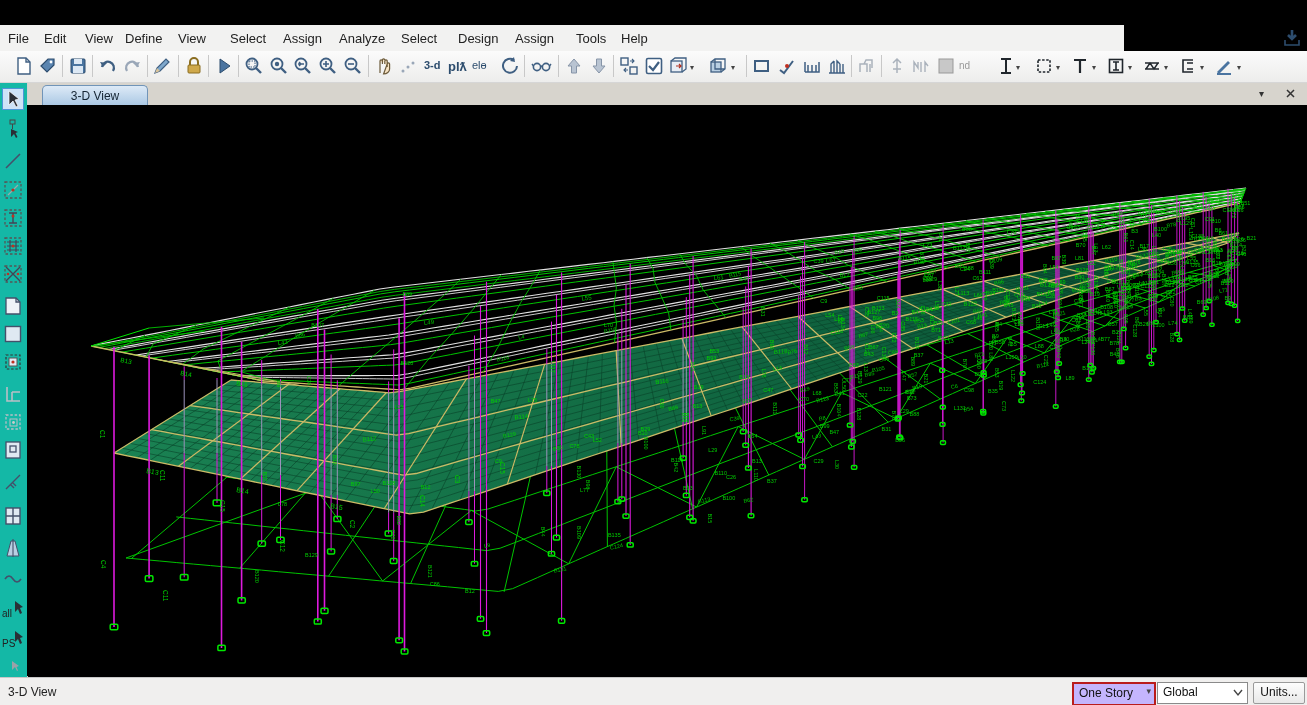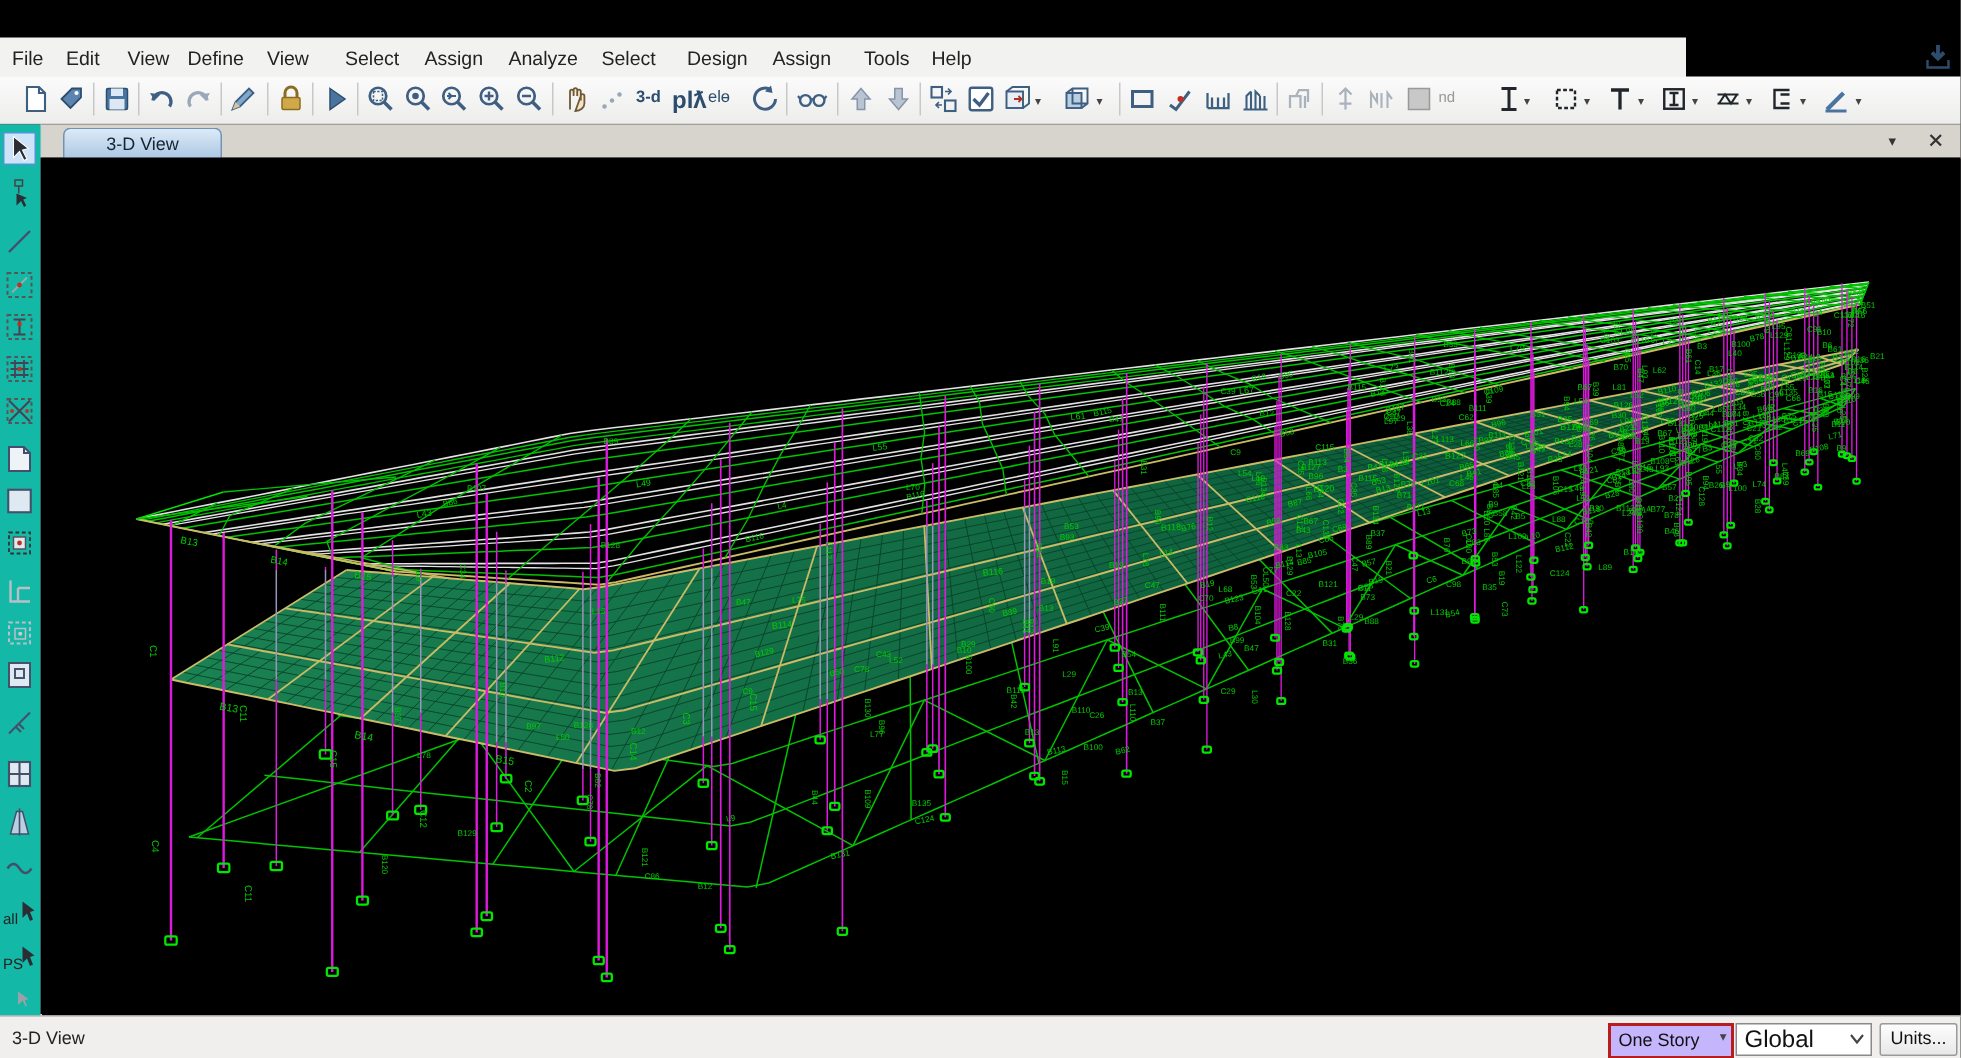--- a/index.html
+++ b/index.html
@@ -97,21 +97,21 @@
       <div style="position:absolute;left:368px;top:55px;width:1px;height:22px;background:#c8c8c8"></div>
       <svg style="position:absolute;left:374px;top:56px" width="20" height="20" viewBox="0 0 20 20">
         <path d="M6 17 V8 m0 0 V5 a1.2 1.2 0 0 1 2.4 0 m0 3 V4 a1.2 1.2 0 0 1 2.4 0 m0 4 V5 a1.2 1.2 0 0 1 2.4 0 v6 m0-3 a1.2 1.2 0 0 1 2.4 0 v5 a6 5 0 0 1 -6 5z" fill="#f7e3c3" stroke="#6b5a3a" stroke-width="1.2"></path>
       </svg>
       <svg style="position:absolute;left:399px;top:56px" width="20" height="20" viewBox="0 0 20 20">
         <circle cx="4" cy="15" r="1.5" fill="#9aa7b8"></circle>
         <circle cx="9" cy="11" r="1.5" fill="#9aa7b8"></circle>
         <circle cx="14" cy="7" r="1.5" fill="#9aa7b8"></circle>
       </svg>
       <div style="position:absolute;left:424px;top:59px;font-size:11px;color:#2d4d6e;font-weight:bold;white-space:nowrap">3-d</div>
-      <div style="position:absolute;left:448px;top:59px;font-size:16px;color:#2d4d6e;font-weight:bold;white-space:nowrap">plƛ</div>
+      <div style="position:absolute;left:448px;top:59px;font-size:13px;color:#2d4d6e;font-weight:bold;white-space:nowrap">plƛ</div>
       <div style="position:absolute;left:472px;top:59px;font-size:11px;color:#2d4d6e;font-weight:normal;white-space:nowrap">elɵ</div>
       <svg style="position:absolute;left:500px;top:56px" width="20" height="20" viewBox="0 0 20 20">
         <path d="M14 4 a7 7 0 1 0 3 6" fill="none" stroke="#3f5f82" stroke-width="2"></path>
         <path d="M14 1 l1 5 -5 -1z" fill="#3f5f82"></path>
       </svg>
       <div style="position:absolute;left:524px;top:55px;width:1px;height:22px;background:#c8c8c8"></div>
       <svg style="position:absolute;left:530px;top:56px" width="22" height="20" viewBox="0 0 20 20">
         <circle cx="6" cy="11" r="3.6" fill="none" stroke="#3f5f82" stroke-width="1.6"></circle>
         <circle cx="15" cy="11" r="3.6" fill="none" stroke="#3f5f82" stroke-width="1.6"></circle>
         <path d="M9.5 11 q1.5 -2 2 0 M2.5 10 L1 8 M18.5 10 L20 8" stroke="#3f5f82" stroke-width="1.4" fill="none"></path>
@@ -1304,20 +1304,20 @@
 <text x="906.8" y="219.9" font-size="5.5" fill="#00cc00">B79</text>
 <text x="1122.6" y="166.9" font-size="5.5" fill="#00cc00" transform="rotate(-12 1122.6 166.9)">C103</text>
 </svg>
 
 <div class="abs" style="left:0;top:677px;width:1307px;height:28px;background:#f0efee;border-top:1px solid #c8c8c8">
  <span class="abs" style="left:8px;top:7px;font-size:12px;color:#222">3-D View</span>
  <div class="abs" style="left:1072px;top:4px;width:80px;height:20px;background:#c4b5fd;border:2px solid #b91c1c;font-size:12px;color:#111">
         <span class="abs" style="left:5px;top:2px">One Story</span>
         <span class="abs" style="right:3px;top:2px;font-size:9px;color:#444">▾</span>
       </div>
- <div class="abs" style="left:1157px;top:4px;width:89px;height:20px;background:#fff;border:1px solid #8a8a8a;font-size:16px;color:#111">
+ <div class="abs" style="left:1157px;top:4px;width:89px;height:20px;background:#fff;border:1px solid #8a8a8a;font-size:12px;color:#111">
         <span class="abs" style="left:5px;top:2px">Global</span>
         <svg class="abs" style="right:4px;top:6px" width="10" height="8" viewBox="0 0 10 8">
           <path d="M1 1 L5 6 L9 1" fill="none" stroke="#444" stroke-width="1.4"></path>
         </svg>
       </div>
  <div class="abs" style="left:1253px;top:4px;width:50px;height:20px;background:linear-gradient(#fdfdfd,#e8e8e8);border:1px solid #9a9a9a;border-radius:2px;font-size:12px;color:#111;text-align:center;line-height:19px">Units...</div>
 </div>
 </div>
 </body></html>

